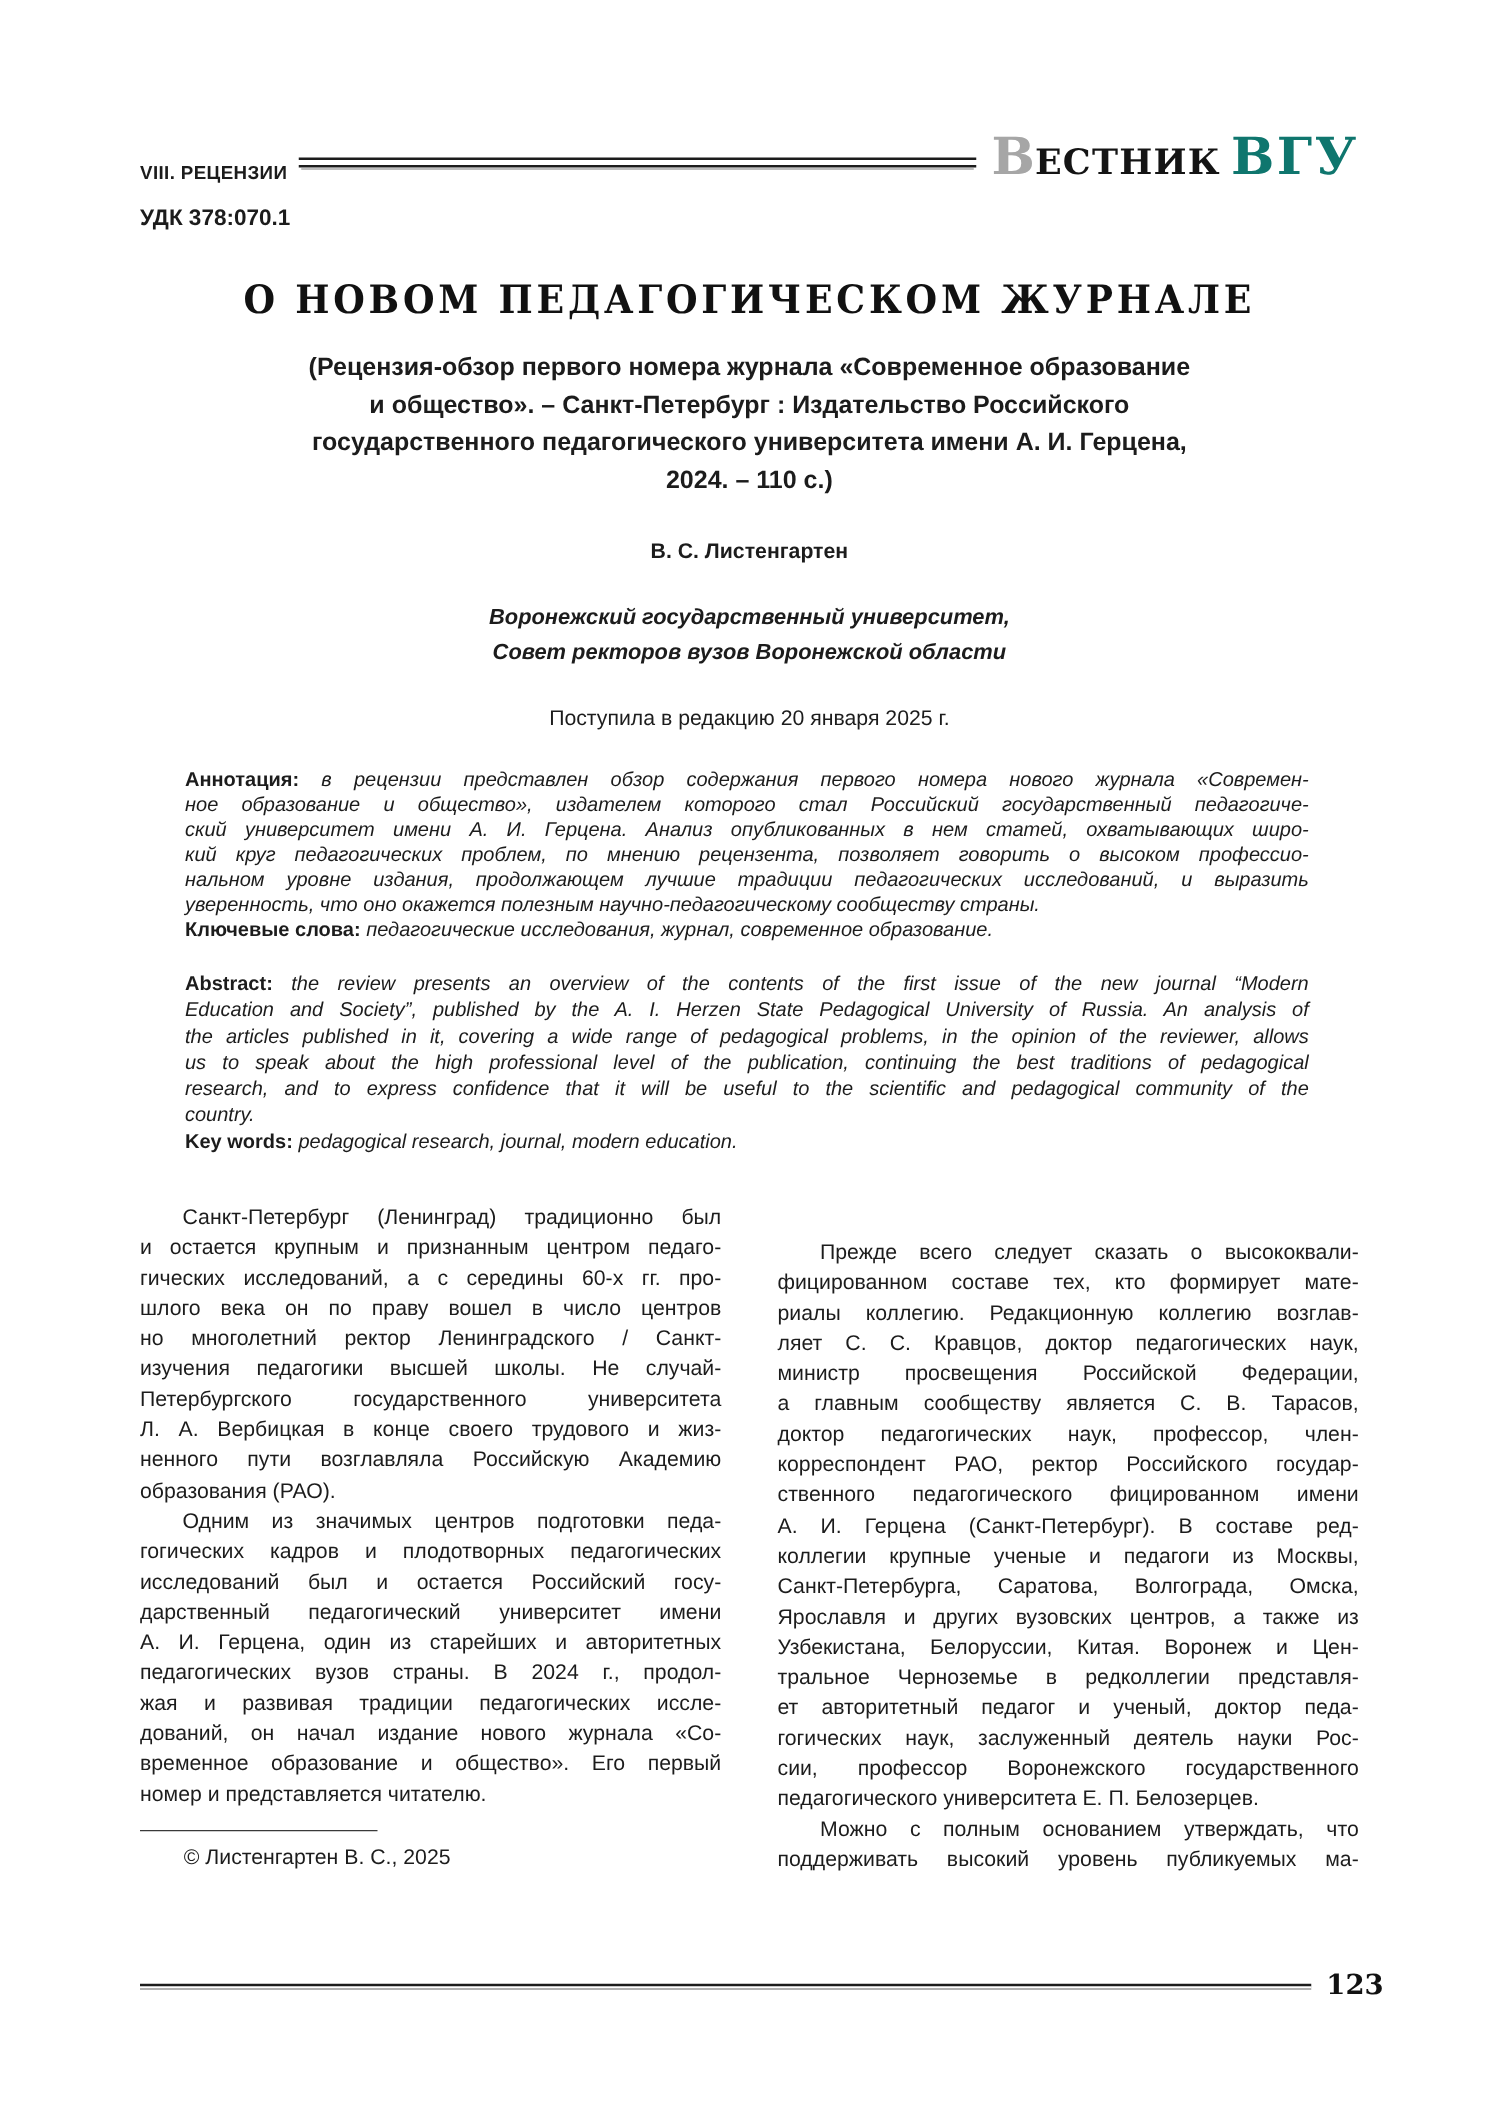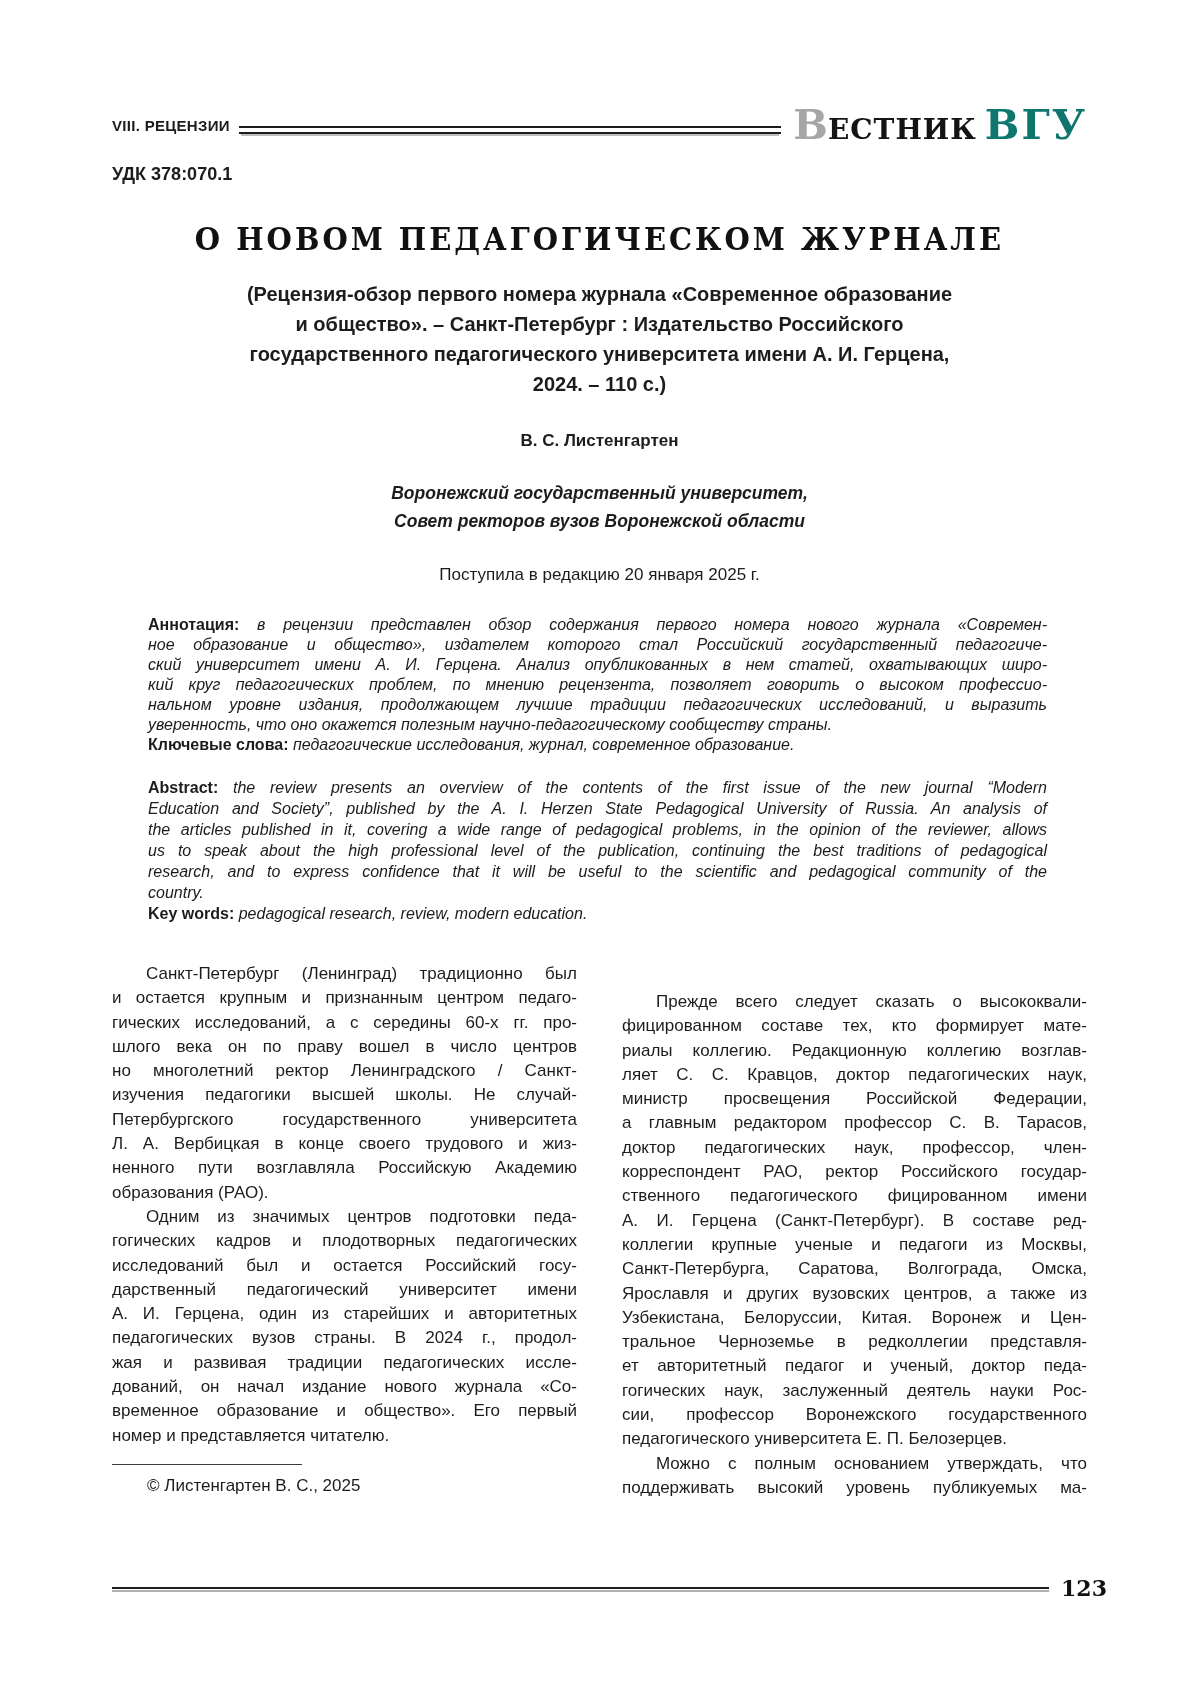--- a/index.html
+++ b/index.html
@@ -8,21 +8,21 @@
     width:1200px; height:1697px;
     font-family:"Liberation Sans", sans-serif;
     color:#1c1c1c;
     position:relative;
     overflow:hidden;
   }
   .page { position:relative; width:1200px; height:1697px; padding:102px 113px 0 112px; }
 
   
   .hdr { display:flex; align-items:center; height:46px; }
-  .hdr-label { font-weight:bold; font-size:15px; letter-spacing:.3px; white-space:nowrap; position:relative; top:0; }
+  .hdr-label { font-weight:bold; font-size:15px; letter-spacing:.3px; white-space:nowrap; position:relative; top:13px; }
   .hdr-rule {
     flex:1; height:8px; margin:0 12px 0 9px; position:relative; top:5px;
     border-top:2.5px solid #1c1c1c; border-bottom:2.5px solid #1c1c1c;
     box-shadow:0 4px 0 -2px #bdbdbd;
   }
   .logo { font-family:"DejaVu Serif", serif; font-weight:bold; white-space:nowrap; line-height:1; }
   .logo-init { font-size:41px; color:#a6a6a6; }
   .logo-rest { font-size:28px; color:#141414; letter-spacing:1px; }
   .logo-abbr { font-size:41px; color:#0f766e; margin-left:8px; letter-spacing:2px; }
 
@@ -122,21 +122,21 @@
     </div>
     <div>
         <div class="line">Education and Society”, published by the A. I. Herzen State Pedagogical University of Russia. An analysis of</div>
         <div class="line">the articles published in it, covering a wide range of pedagogical problems, in the opinion of the reviewer, allows</div>
         <div class="line">us to speak about the high professional level of the publication, continuing the best traditions of pedagogical</div>
         <div class="line">research, and to express confidence that it will be useful to the scientific and pedagogical community of the</div>
         <div class="line final">country.</div>
       </div>
     <div class="meta-line no-just">
       <span class="lbl">Key words:</span>
-      <span>pedagogical research, review, modern education.</span>
+      <span>pedagogical research, journal, modern education.</span>
     </div>
   </section>
 
   <main class="cols">
     <div class="col">
       <div class="para">
           <div class="line">Санкт-Петербург (Ленинград) традиционно был</div>
           <div class="line">и остается крупным и признанным центром педаго-</div>
           <div class="line">гических исследований, а с середины 60-х гг. про-</div>
           <div class="line">шлого века он по праву вошел в число центров</div>
@@ -164,21 +164,21 @@
         <div class="fn-text">© Листенгартен В. С., 2025</div>
       </div>
     </div>
     <div class="col">
       <div class="para">
           <div class="line">Прежде всего следует сказать о высококвали-</div>
           <div class="line">фицированном составе тех, кто формирует мате-</div>
           <div class="line">риалы коллегию. Редакционную коллегию возглав-</div>
           <div class="line">ляет С. С. Кравцов, доктор педагогических наук,</div>
           <div class="line">министр просвещения Российской Федерации,</div>
-          <div class="line">а главным редактором профессор С. В. Тарасов,</div>
+          <div class="line">а главным сообществу является С. В. Тарасов,</div>
           <div class="line">доктор педагогических наук, профессор, член-</div>
           <div class="line">корреспондент РАО, ректор Российского государ-</div>
           <div class="line">ственного педагогического фицированном имени</div>
           <div class="line">А. И. Герцена (Санкт-Петербург). В составе ред-</div>
           <div class="line">коллегии крупные ученые и педагоги из Москвы,</div>
           <div class="line">Санкт-Петербурга, Саратова, Волгограда, Омска,</div>
           <div class="line">Ярославля и других вузовских центров, а также из</div>
           <div class="line">Узбекистана, Белоруссии, Китая. Воронеж и Цен-</div>
           <div class="line">тральное Черноземье в редколлегии представля-</div>
           <div class="line">ет авторитетный педагог и ученый, доктор педа-</div>

